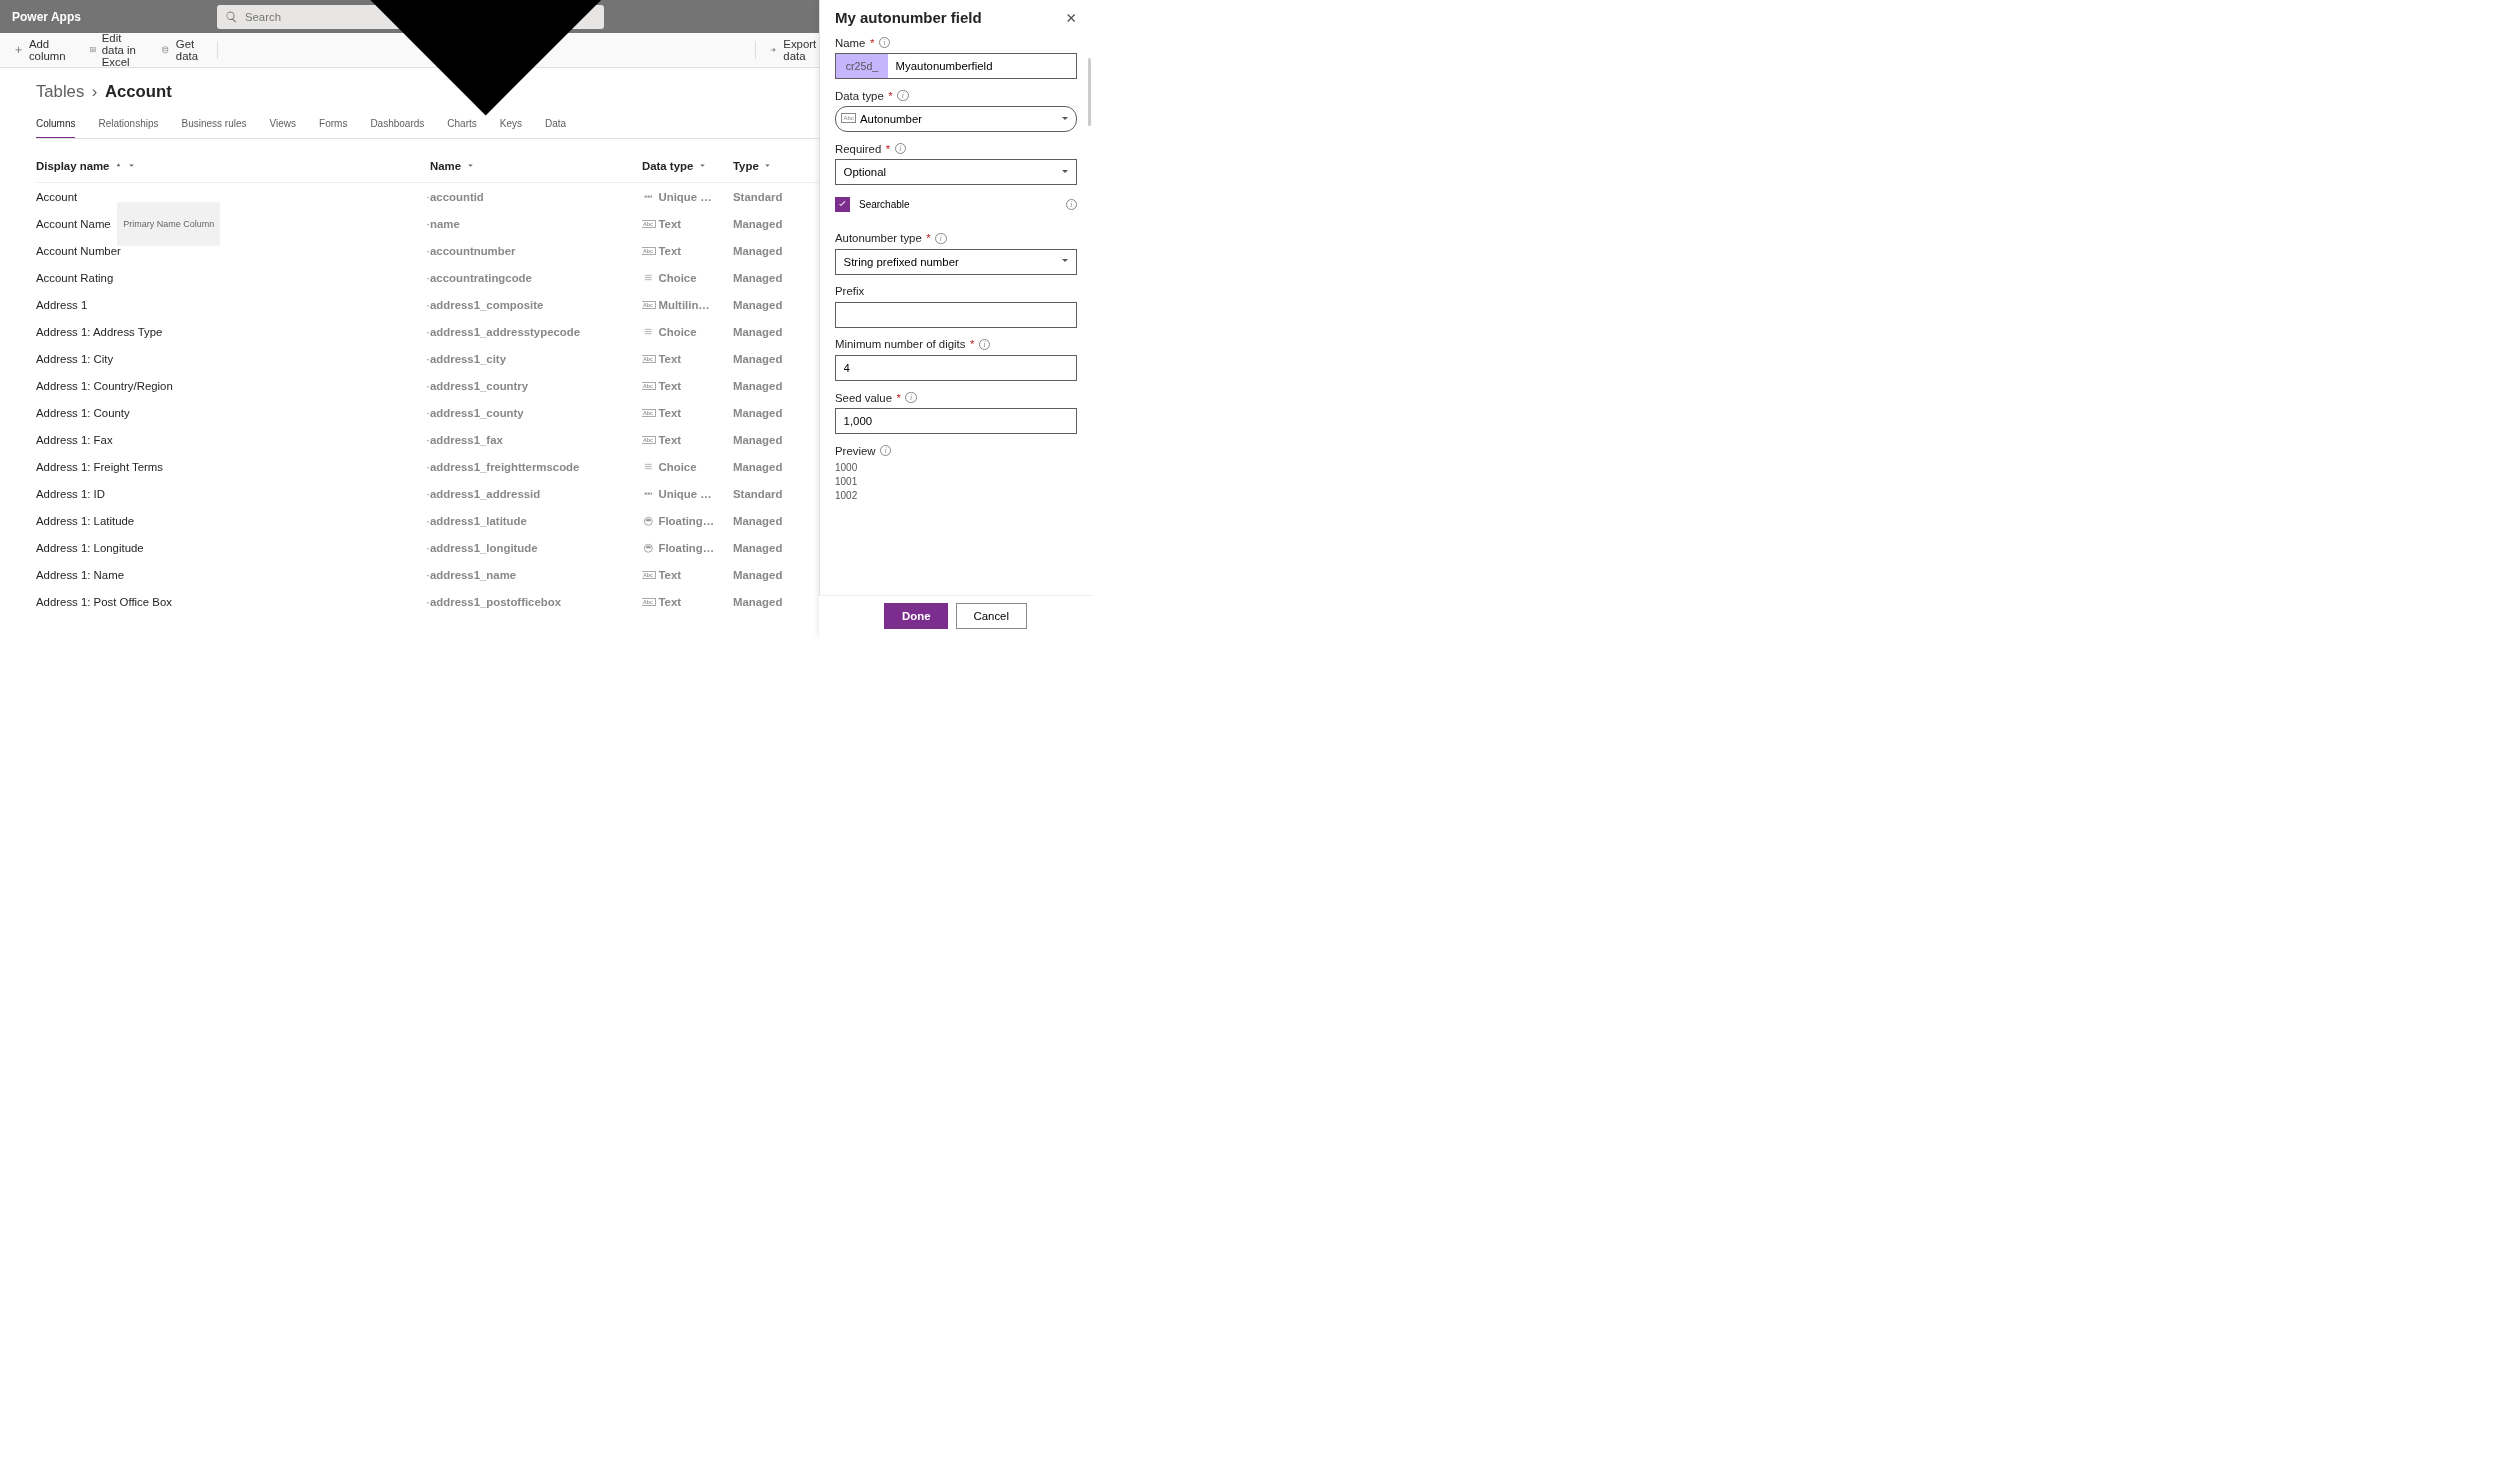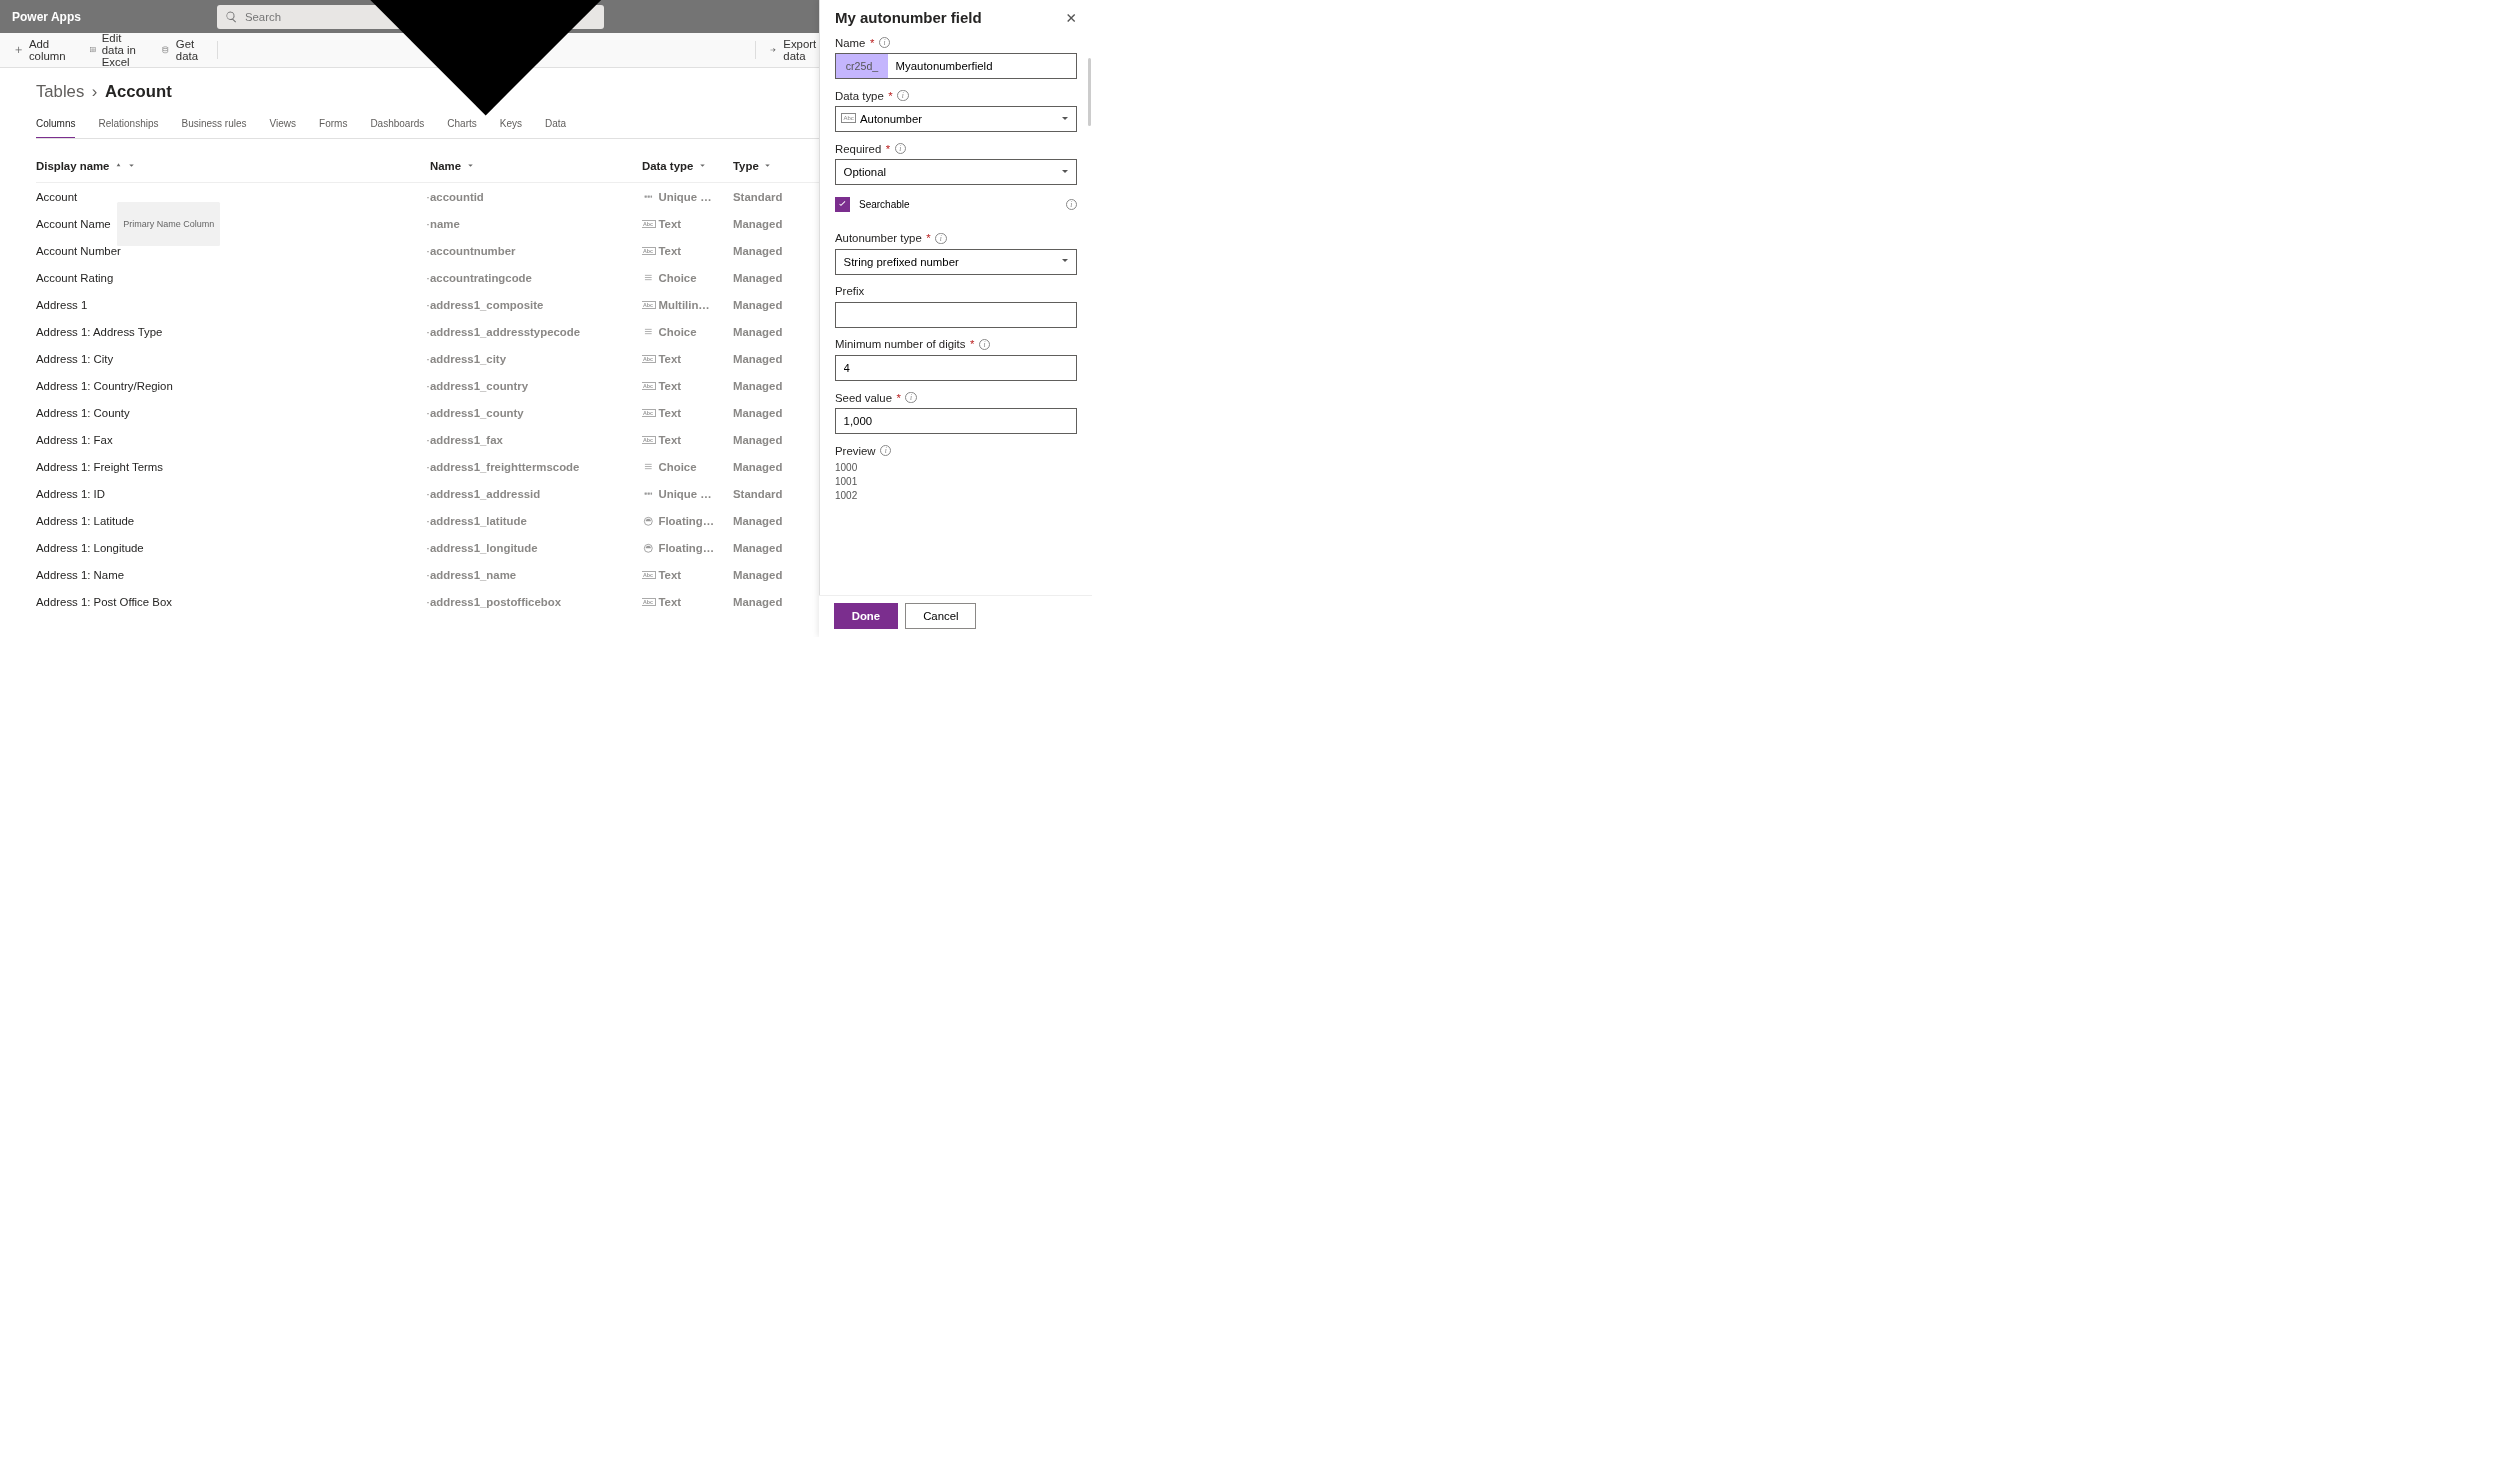--- a/index.html
+++ b/index.html
@@ -55,30 +55,30 @@
 .label { font-size: 11.4px; color: #252423; display: flex; align-items: center; gap: 4.5px; margin-bottom: 4.5px; }
 .req { color: #b22; }
 .info { width: 11.4px; height: 11.4px; border: 0.8px solid #888; border-radius: 50%; display: inline-flex; align-items: center; justify-content: center; font-size: 7.6px; color: #888; font-style: italic; font-family: serif; }
 .inp, .sel { width: 100%; height: 26px; border: 0.8px solid #605e5c; padding: 0 7.6px; font-size: 11.4px; background: #fff; }
 .name-split { display: flex; }
 .name-split .prefix { width: 53px; background: #c4b5fd; border: 0.8px solid #605e5c; border-right: none; display: flex; align-items: center; justify-content: center; font-size: 10.6px; color: #555; }
 .name-split input { flex: 1; border-left: none; }
 .sel-wrap { position: relative; }
 .sel-wrap:after { content: ''; position: absolute; right: 9px; top: 10.6px; border: 3.8px solid transparent; border-top-color: #555; pointer-events: none; }
 .sel-wrap .sel { appearance: none; padding-right: 21px; display:flex; align-items:center; }
-.sel-wrap.dticon .sel { padding-left: 24px; }
+.sel-wrap.dticon .sel { padding-left: 24px; border-radius: 12px; }
 .sel-wrap.dticon:before { content: 'Abc'; position: absolute; left: 6px; top: 6.8px; font-size: 6px; border: 0.8px solid #888; padding: 0.8px 1.5px; color: #888; }
 .chk { display: flex; align-items: center; gap: 9px; margin-top: 12px; }
 .chkbox { width: 15px; height: 15px; background: #7b2e8e; display: flex; align-items: center; justify-content: center; }
 .chkbox svg { width: 10.6px; height: 10.6px; fill: #fff; }
 .chklabel { font-size: 10px; }
 .chk .info { margin-left: auto; }
 .preview-vals { font-size: 10px; color: #555; line-height: 1.4; margin-top: 4.5px; }
 
-.panel-footer { position: absolute; bottom: 0; right: 0; width: 273px; background: #fff; border-top: 0.8px solid #eee; padding: 7.6px 15px; display: flex; gap: 7.6px; }
+.panel-footer { position: absolute; bottom: 0; right: 0; width: 273px; background: #fff; border-top: 0.8px solid #eee; padding: 7.6px 15px; display: flex; gap: 7.6px; justify-content: center; }
 .btn { height: 26px; padding: 0 16.7px; font-size: 11.4px; border: 0.8px solid #8a8886; background: #fff; cursor: pointer; }
 .btn.primary { background: #7b2e8e; color: #fff; border-color: #7b2e8e; font-weight: 600; }
 
 .scrolltrack { position: absolute; right: 0; top: 4.5px; bottom: 61px; width: 4.5px; }
 .scrollthumb { position: absolute; right: 0.8px; top: 53px; width: 3px; height: 68px; background: #ccc; border-radius: 1.5px; }
 </style>
 </head>
 <body>
 
 <div class="topbar">

